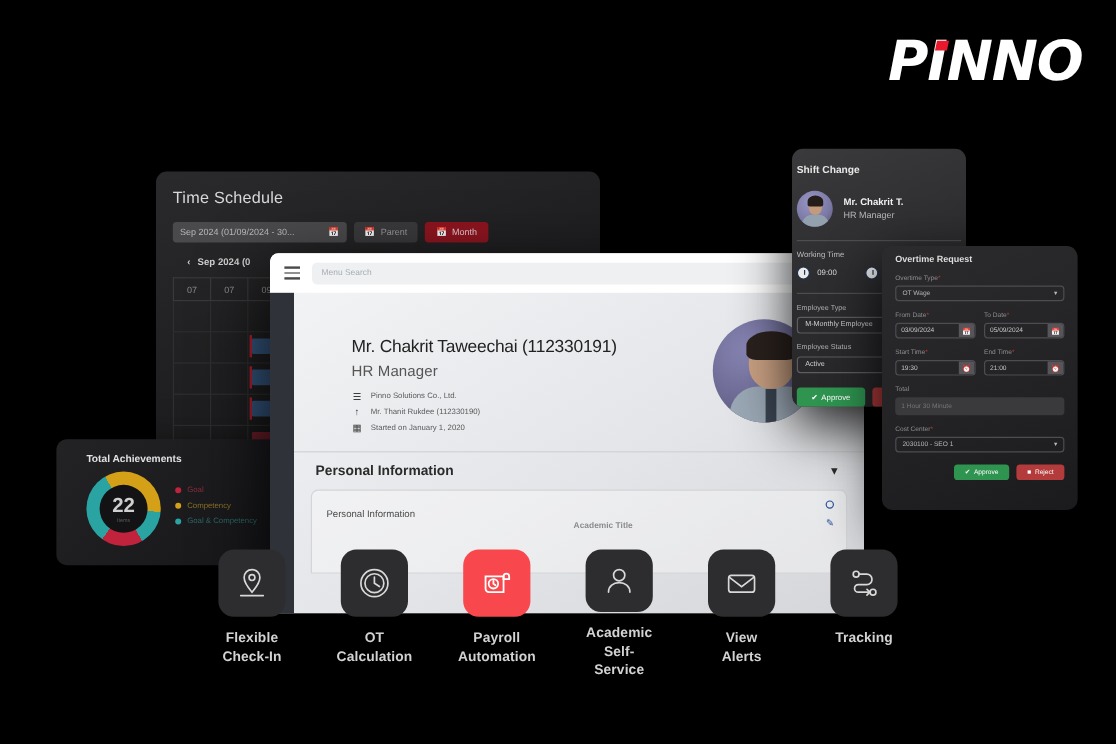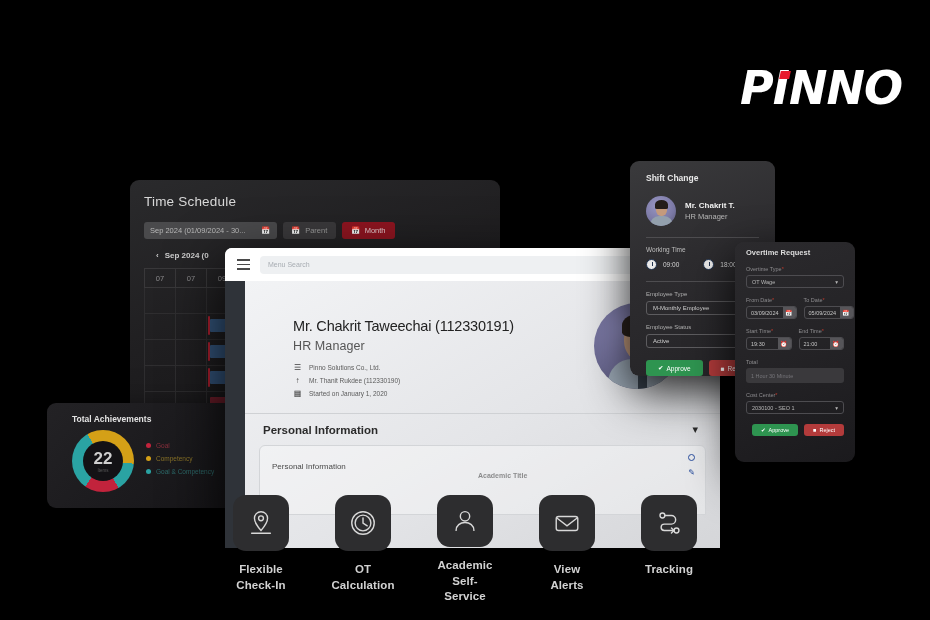--- a/index.html
+++ b/index.html
@@ -2,21 +2,21 @@
 <html><head>
 <meta charset="utf-8">
 <style>
   * { margin:0; padding:0; box-sizing:border-box; }
   html,body { width:930px; height:620px; overflow:hidden; }
   body {
     background:#000;
     font-family:"Liberation Sans", sans-serif;
     position:relative;
   }
-  .stage { position:absolute; inset:0;margin-top:37px; }
+  .stage { position:absolute; inset:0; }
 
   
   .logo {
     position:absolute; right:28px; top:28px;
     font-size:46px; font-weight:700; letter-spacing:-1px;
     color:#fff; font-style:italic;
     font-family:"DejaVu Sans", sans-serif;
     line-height:1;
   }
   .logo .dot {
@@ -29,21 +29,21 @@
     position:absolute; left:130px; top:143px; width:370px; height:300px;
     background:linear-gradient(160deg,#2a2a2c 0%,#201f21 40%,#151416 100%);
     border-radius:9px 9px 0 0;
     box-shadow:0 18px 50px rgba(0,0,0,.85);
     overflow:hidden;
   }
   .ts-title { color:#d8d8d8; font-size:13.5px; padding:14px 0 0 14px; letter-spacing:.2px; }
   .ts-controls { display:flex; gap:6px; padding:13px 0 0 14px; align-items:center; }
   .ts-pill {
     background:#4a4a4c; color:#b9b9b9; font-size:7.5px; border-radius:3px;
-    padding:4px 6px; display:flex; align-items:center; gap:16px; min-width:112px;
+    padding:4px 6px; display:flex; align-items:center; gap:28px; min-width:112px;
     justify-content:space-between;
   }
   .ts-btn {
     background:#3a393b; color:#9a9a9a; font-size:7.5px; border-radius:3px;
     padding:4px 9px; display:flex; align-items:center; gap:4px;
   }
   .ts-btn.red { background:#8e1520; color:#e2c8cb; }
   .ts-monthnav {
     display:flex; align-items:center; gap:6px; padding:12px 0 0 26px;
     color:#cfcfcf; font-size:8px; font-weight:bold;
@@ -140,24 +140,24 @@
     border-radius:6px 6px 0 0; padding:9px 12px; position:relative; height:70px;
   }
   .pi-card-title { font-size:8px; color:#4a4a4a; }
   .pi-refresh { position:absolute; right:10px; top:8px; width:7px; height:7px;
     border:1.4px solid #2b4f9e; border-radius:50%; }
   .pi-pencil { position:absolute; right:10px; top:22px; color:#2b4f9e; font-size:8px; }
   .acad-ghost { position:absolute; left:218px; top:26px; font-size:7px; color:#3a3a3a; font-weight:bold; opacity:.55; }
 
   
   .shift {
-    position:absolute; left:630px; top:124px; width:145px; height:215px;
+    position:absolute; left:660px; top:124px; width:145px; height:215px;
     background:linear-gradient(160deg,#3a3a3c 0%,#2d2c2f 45%,#242326 100%);
     border-radius:9px; box-shadow:0 16px 45px rgba(0,0,0,.85);
-    padding:12px 16px; overflow:hidden;
+    padding:12px 4px; overflow:hidden;
   }
   .sc-title { color:#e8e8e8; font-size:8.5px; font-weight:bold; }
   .sc-person { display:flex; align-items:center; gap:9px; margin-top:13px; }
   .sc-ava { width:30px; height:30px; border-radius:50%;
     background:radial-gradient(circle at 40% 32%,#9a97c4 0%,#7a78a4 60%,#56546f 100%);
     position:relative; overflow:hidden; flex-shrink:0; }
   .sc-ava .h { position:absolute; left:9px; top:4px; width:13px; height:9px;
     border-radius:50% 50% 15% 15%; background:#241d19; }
   .sc-ava .f { position:absolute; left:10px; top:7px; width:11px; height:13px;
     border-radius:50% 50% 45% 45%; background:#c49a7c; }
@@ -178,21 +178,21 @@
     display:flex; align-items:center; padding:0 6px; color:#cfcfcf; font-size:6px;
   }
   .sc-actions { display:flex; gap:6px; margin-top:12px; }
   .btn-app { background:#2e9450; color:#fff; font-size:6.5px; border-radius:3px;
     padding:4px 12px; display:flex; align-items:center; gap:3px; }
   .btn-rej { background:#b33b3b; color:#fff; font-size:6.5px; border-radius:3px;
     padding:4px 12px; display:flex; align-items:center; gap:3px; }
 
   
   .ot {
-    position:absolute; left:735px; top:205px; width:120px; height:220px;
+    position:absolute; left:735px; top:205px; width:163px; height:220px;
     background:linear-gradient(160deg,#2b2a2d 0%,#242326 50%,#1b1a1d 100%);
     border-radius:9px; box-shadow:0 16px 45px rgba(0,0,0,.85);
     padding:6px 11px; overflow:hidden;
   }
   .ot-title { color:#ddd; font-size:7.5px; font-weight:bold; }
   .ot-lbl { color:#8d8c8f; font-size:5.5px; margin-top:9px; }
   .ot-lbl .rq { color:#c0392b; }
   .ot-sel {
     margin-top:3px; height:13px; border:1px solid #4d4c50; border-radius:3px;
     display:flex; align-items:center; justify-content:space-between;
@@ -582,20 +582,32 @@
         <svg width="30" height="30" viewBox="0 0 32 32" fill="none" stroke="#d8d8d8" stroke-width="1.5">
           <circle cx="16" cy="16" r="12"></circle>
           <circle cx="16" cy="16" r="8.4"></circle>
           <path d="M16 10.5V16l4.5 3" stroke-linecap="round"></path>
         </svg>
       </div>
       <div class="feat-lbl">OT
 Calculation</div>
     </div>
 
+    <div class="feat active">
+      <div class="feat-ico">
+        <svg width="30" height="30" viewBox="0 0 32 32" fill="none" stroke="#ffffff" stroke-width="1.6">
+          <path d="M6 10h16v14H9a3 3 0 0 1-3-3V10z"></path>
+          <path d="M22 10c0-1.6 1.1-2.6 2.5-2.6S27 8.4 27 10v2.4h-5V10z"></path>
+          <circle cx="13" cy="16.5" r="4.2"></circle>
+          <path d="M13 13.8v2.7l1.9 1.3" stroke-linecap="round"></path>
+        </svg>
+      </div>
+      <div class="feat-lbl">Payroll
+Automation</div>
+    </div>
 
 
     <div class="feat">
       <div class="feat-ico">
         <svg width="30" height="30" viewBox="0 0 32 32" fill="none" stroke="#d8d8d8" stroke-width="1.5">
           <circle cx="16" cy="11" r="5"></circle>
           <path d="M6.5 26c0-5.2 4.3-8.4 9.5-8.4s9.5 3.2 9.5 8.4" stroke-linecap="round"></path>
         </svg>
       </div>
       <div class="feat-lbl">Academic

